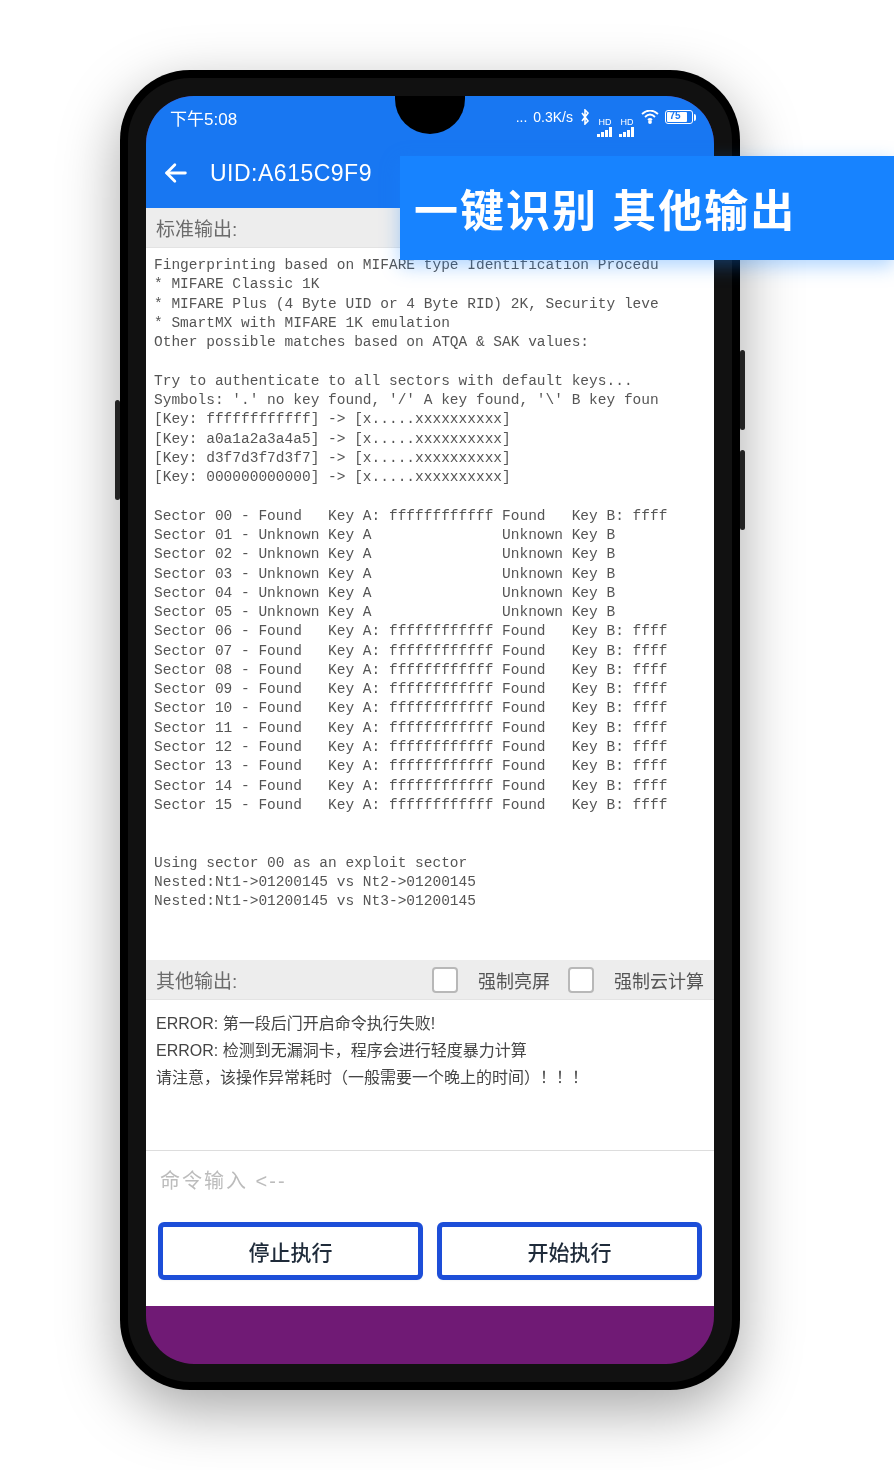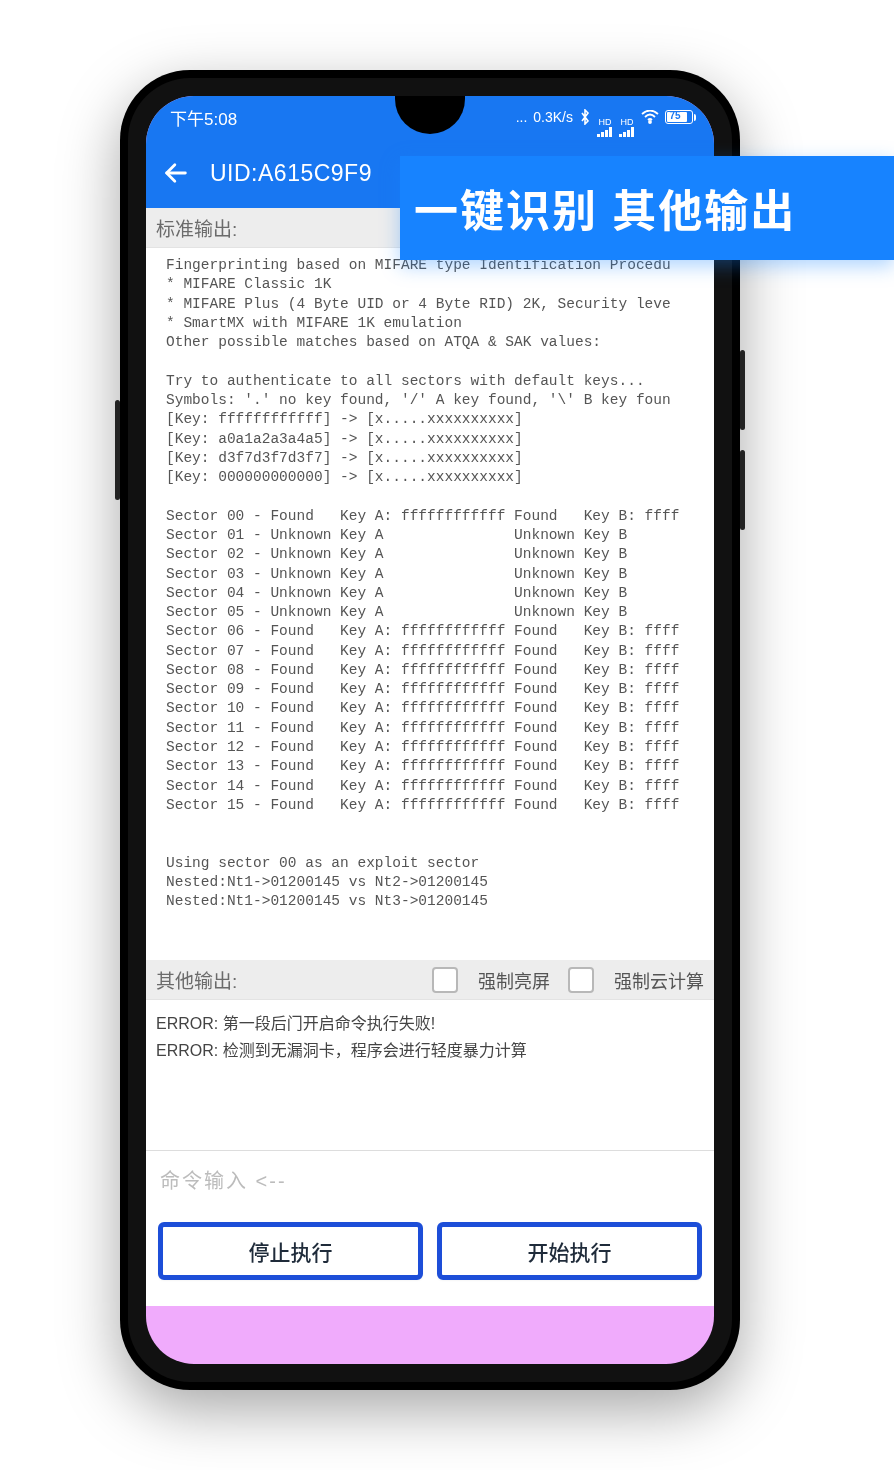--- a/index.html
+++ b/index.html
@@ -14,21 +14,21 @@
     width: 620px; height: 1320px;
     background: #000; border-radius: 70px;
     box-shadow: 0 20px 60px rgba(0,0,0,.35);
   }
   .phone-inner {
     position: absolute; left: 8px; top: 8px; right: 8px; bottom: 8px;
     border-radius: 62px; background: #111;
   }
   .screen {
     position: absolute; left: 18px; top: 18px; right: 18px; bottom: 18px;
-    border-radius: 48px; background: #f0abfc; overflow: hidden;
+    border-radius: 48px; background: #701a75; overflow: hidden;
   }
   .notch {
     position: absolute; top: 0; left: 50%; transform: translateX(-50%);
     width: 70px; height: 38px;
     background: #000; border-bottom-left-radius: 36px; border-bottom-right-radius: 36px;
     z-index: 50;
   }
   .side-btn { position: absolute; background: #222; border-radius: 3px; }
   .side-btn.b1 { right: -5px; top: 280px; width: 5px; height: 80px; }
   .side-btn.b2 { right: -5px; top: 380px; width: 5px; height: 80px; }
@@ -67,21 +67,21 @@
   }
   .section-flex { flex: 1; }
   .chkwrap { display: flex; align-items: center; gap: 20px; font-size: 18px; color: #555; }
   .chk {
     width: 26px; height: 26px; border: 2px solid #b8b8b8; border-radius: 4px; background: #fff;
   }
 
   .console {
     font-family: "Menlo", "Consolas", "Courier New", monospace;
     font-size: 14.5px; line-height: 1.33; color: #555;
-    padding: 8px 6px 8px 20px; white-space: pre; overflow: hidden;
+    padding: 8px 6px 8px 8px; white-space: pre; overflow: hidden;
     background: #fff;
   }
   .console.main { height: 712px; }
   .errors {
     font-size: 16px; color: #444; padding: 10px 10px 14px 10px;
     line-height: 1.7; height: 150px; background: #fff;
   }
   .cmdline {
     border-top: 1px solid #ddd; color: #bcbcbc; font-size: 20px;
     padding: 14px 14px; background: #fff; letter-spacing: 2px;
@@ -211,20 +211,21 @@
         </label>
         <label class="chkwrap">
           <span class="chk"></span>
           <span>强制云计算</span>
         </label>
       </div>
 
       <div class="errors">
         <div>ERROR:  第一段后门开启命令执行失败!</div>
         <div>ERROR:  检测到无漏洞卡，程序会进行轻度暴力计算</div>
+        <div>请注意，该操作异常耗时（一般需要一个晚上的时间）！！！</div>
       </div>
 
       <div class="cmdline">
         <span>命令输入 &lt;--</span>
       </div>
 
       <div class="btnrow">
         <div class="bigbtn">
           <span>停止执行</span>
         </div>

